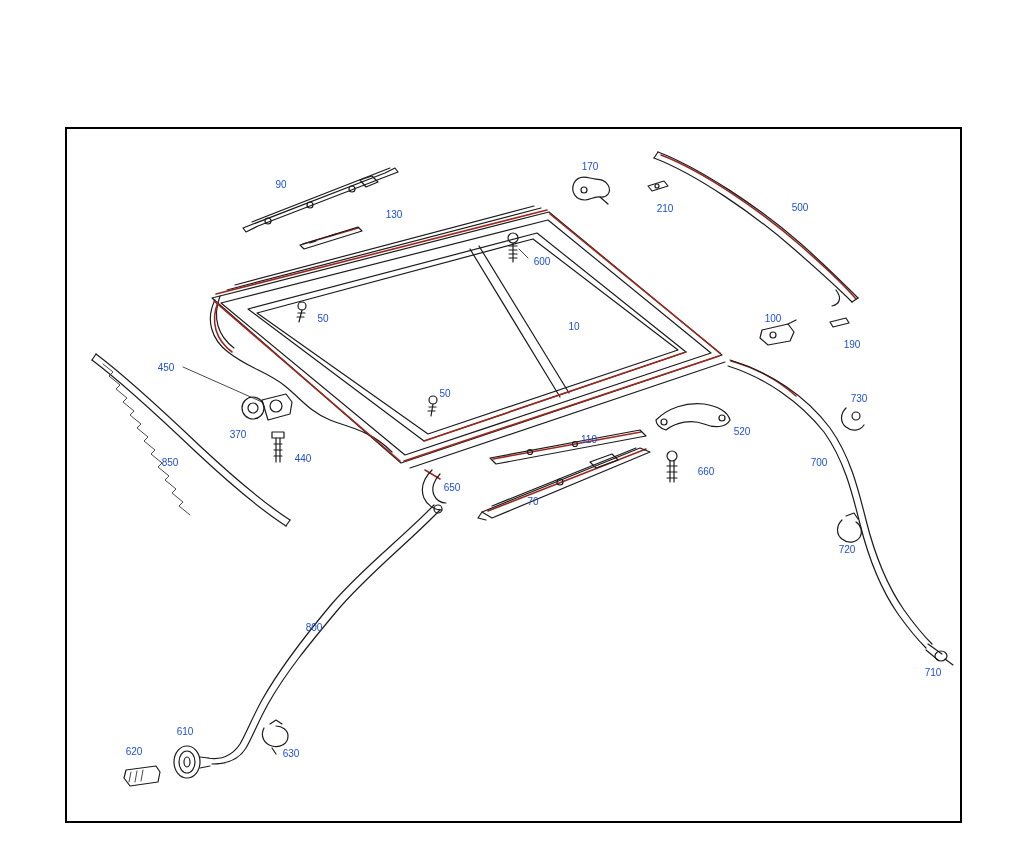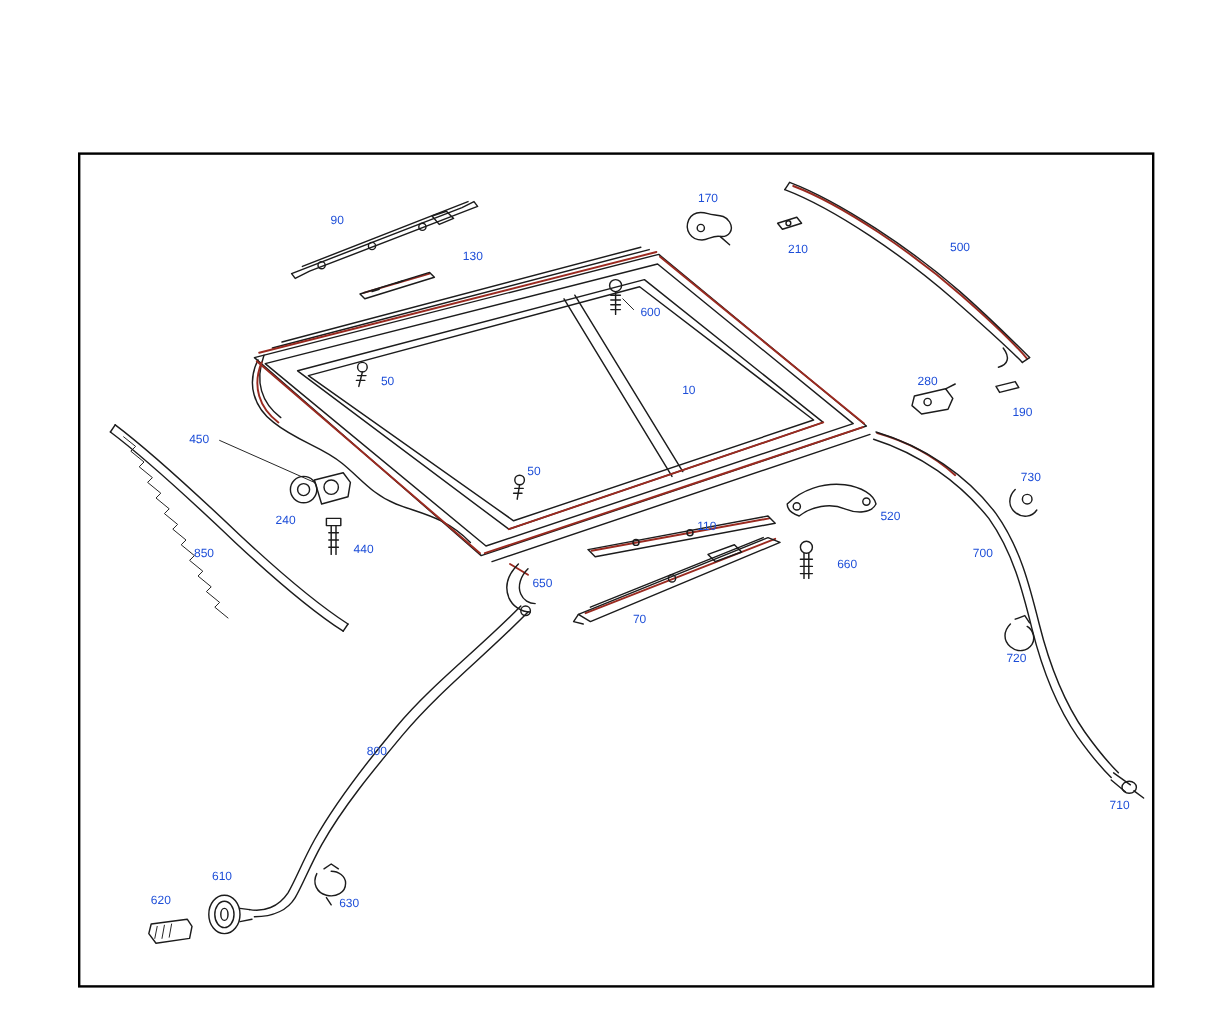--- a/index.html
+++ b/index.html
@@ -237,34 +237,34 @@
 
   <div class="labels">
     <div class="lbl" style="left:281px;top:184px">90</div>
     <div class="lbl" style="left:394px;top:214px">130</div>
     <div class="lbl" style="left:590px;top:166px">170</div>
     <div class="lbl" style="left:665px;top:208px">210</div>
     <div class="lbl" style="left:800px;top:207px">500</div>
     <div class="lbl" style="left:542px;top:261px">600</div>
     <div class="lbl" style="left:323px;top:318px">50</div>
     <div class="lbl" style="left:574px;top:326px">10</div>
-    <div class="lbl" style="left:773px;top:318px">280</div>
+    <div class="lbl" style="left:773px;top:318px">100</div>
     <div class="lbl" style="left:852px;top:344px">190</div>
     <div class="lbl" style="left:166px;top:367px">450</div>
-    <div class="lbl" style="left:238px;top:434px">240</div>
+    <div class="lbl" style="left:238px;top:434px">370</div>
     <div class="lbl" style="left:303px;top:458px">440</div>
     <div class="lbl" style="left:170px;top:462px">850</div>
     <div class="lbl" style="left:445px;top:393px">50</div>
     <div class="lbl" style="left:589px;top:439px">110</div>
     <div class="lbl" style="left:742px;top:431px">520</div>
     <div class="lbl" style="left:859px;top:398px">730</div>
     <div class="lbl" style="left:819px;top:462px">700</div>
     <div class="lbl" style="left:706px;top:471px">660</div>
     <div class="lbl" style="left:452px;top:487px">650</div>
-    <div class="lbl" style="left:533px;top:517px">70</div>
+    <div class="lbl" style="left:533px;top:501px">70</div>
     <div class="lbl" style="left:847px;top:549px">720</div>
     <div class="lbl" style="left:314px;top:627px">800</div>
     <div class="lbl" style="left:933px;top:672px">710</div>
     <div class="lbl" style="left:185px;top:731px">610</div>
     <div class="lbl" style="left:134px;top:751px">620</div>
     <div class="lbl" style="left:291px;top:753px">630</div>
   </div>
 
 </div>
 

